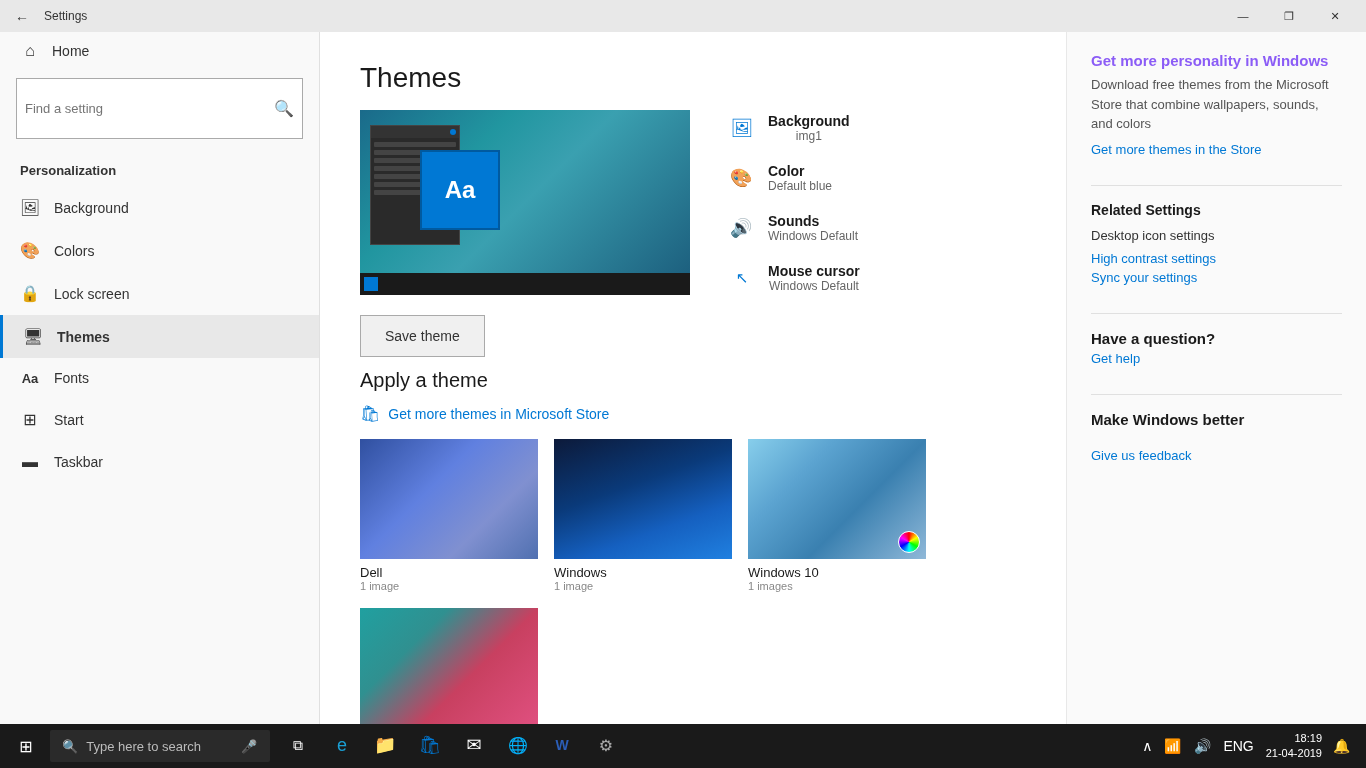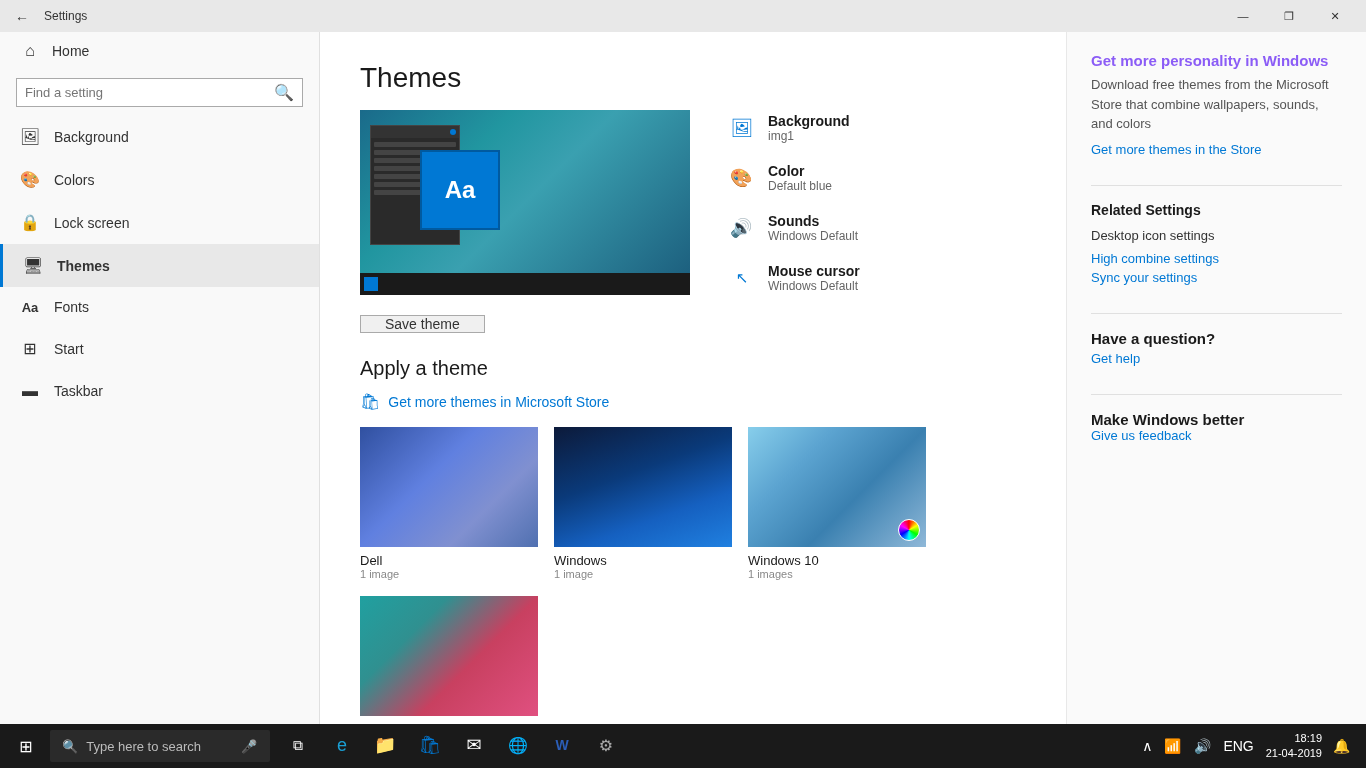--- a/index.html
+++ b/index.html
@@ -46,21 +46,21 @@
       padding: 10px 20px;
       cursor: pointer;
       font-size: 14px;
       color: #333;
     }
     .search-box {
       margin: 8px 16px;
       display: flex; align-items: center;
       border: 1px solid #aaa;
       background: #fff;
-      padding: 4px 8px;
+      padding: 20px 8px;
     }
     .search-input {
       border: none; outline: none; flex: 1; font-size: 13px; background: transparent;
     }
     .sidebar-section-title {
       padding: 16px 20px 8px 20px;
       font-size: 13px;
       font-weight: 600;
       color: #333;
     }
@@ -139,30 +139,30 @@
       background: #0078d4;
       display: flex; align-items: center; justify-content: center;
       font-size: 24px; color: white; font-weight: bold;
       border: 2px solid #005aa0;
     }
 
     .theme-details { display: flex; flex-direction: column; gap: 20px; justify-content: center; }
     .theme-detail-item { display: flex; gap: 14px; align-items: center; }
     .detail-icon { font-size: 18px; color: #0078d4; width: 24px; text-align: center; }
     .detail-label { font-size: 14px; font-weight: 600; color: #1a1a1a; }
-    .detail-value { font-size: 12px; color: #666; }
+    .detail-value { font-size: 12px; color: #666; text-align: center; }
 
     .save-theme-btn {
-      padding: 0 24px;
+      padding: 12px 24px;
       background: #f0f0f0;
       border: 1px solid #aaa;
       font-size: 14px;
       cursor: pointer;
       color: #333;
-      margin-bottom: 24px;
+      margin-bottom: 12px;
       display: inline-block;
     }
 
     .apply-theme-title {
       font-size: 20px;
       font-weight: 400;
       color: #1a1a1a;
       margin-bottom: 12px;
     }
     .store-link-row {
@@ -203,21 +203,21 @@
       overflow-y: auto;
       border-left: 1px solid #e8e8e8;
     }
     .right-section { margin-bottom: 28px; }
     .right-title { font-size: 15px; font-weight: 600; color: #8b5cf6; margin-bottom: 6px; }
     .right-desc { font-size: 13px; color: #555; line-height: 1.5; margin-bottom: 8px; }
     .right-link { color: #0078d4; font-size: 13px; text-decoration: none; cursor: pointer; display: block; margin-bottom: 4px; }
     .right-section-title { font-size: 14px; font-weight: 600; color: #1a1a1a; margin-bottom: 10px; }
     .related-link { color: #333; font-size: 13px; margin-bottom: 8px; display: block; }
     .question-label { font-size: 15px; font-weight: 600; color: #1a1a1a; margin-bottom: 4px; }
-    .make-better-label { font-size: 15px; font-weight: 600; color: #1a1a1a; margin-bottom: 0; }
+    .make-better-label { font-size: 15px; font-weight: 600; color: #1a1a1a; margin-bottom: 20px; }
     .divider { border: none; border-top: 1px solid #e0e0e0; margin: 16px 0; }
 
     
     .taskbar {
       height: 44px;
       background: #1a1a1a;
       display: flex;
       align-items: center;
       padding: 0 4px;
       flex-shrink: 0;
@@ -266,20 +266,21 @@
 
   <div class="sidebar">
     <div class="sidebar-home">
       <span class="sidebar-icon">⌂</span>
       <span>Home</span>
     </div>
     <div class="search-box">
       <input class="search-input" type="text" placeholder="Find a setting" style="">
       <span>🔍</span>
     </div>
+    <div class="sidebar-section-title">Personalization</div>
 
     <div class="sidebar-item">
       <span class="sidebar-icon">🖼</span>
       <span class="sidebar-item-label">Background</span>
     </div>
     <div class="sidebar-item">
       <span class="sidebar-icon">🎨</span>
       <span class="sidebar-item-label">Colors</span>
     </div>
     <div class="sidebar-item">
@@ -402,21 +403,21 @@
   <div class="right-panel">
     <div class="right-section">
       <div class="right-title">Get more personality in Windows</div>
       <div class="right-desc">Download free themes from the Microsoft Store that combine wallpapers, sounds, and colors</div>
       <a class="right-link">Get more themes in the Store</a>
     </div>
     <hr class="divider">
     <div class="right-section">
       <div class="right-section-title">Related Settings</div>
       <a class="related-link">Desktop icon settings</a>
-      <a class="right-link">High combine settings</a>
+      <a class="right-link">High contrast settings</a>
       <a class="right-link">Sync your settings</a>
     </div>
     <hr class="divider">
     <div class="right-section">
       <div class="question-label">Have a question?</div>
       <a class="right-link">Get help</a>
     </div>
     <hr class="divider">
     <div class="right-section">
       <div class="make-better-label">Make Windows better</div>

